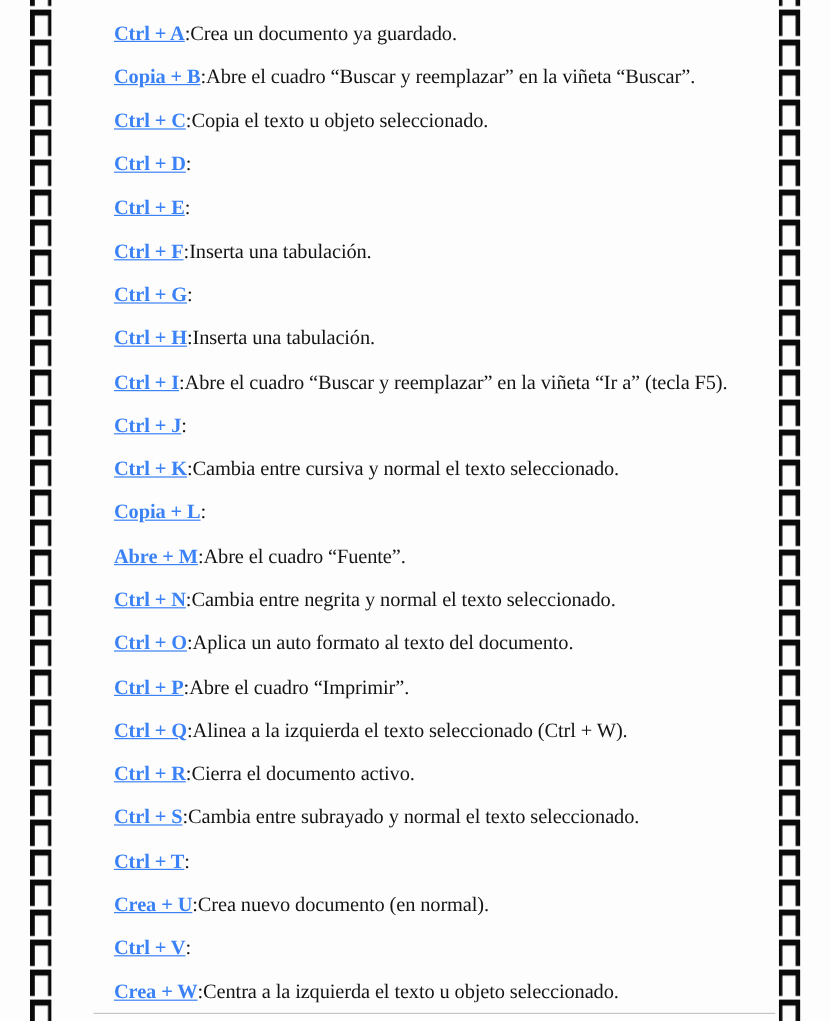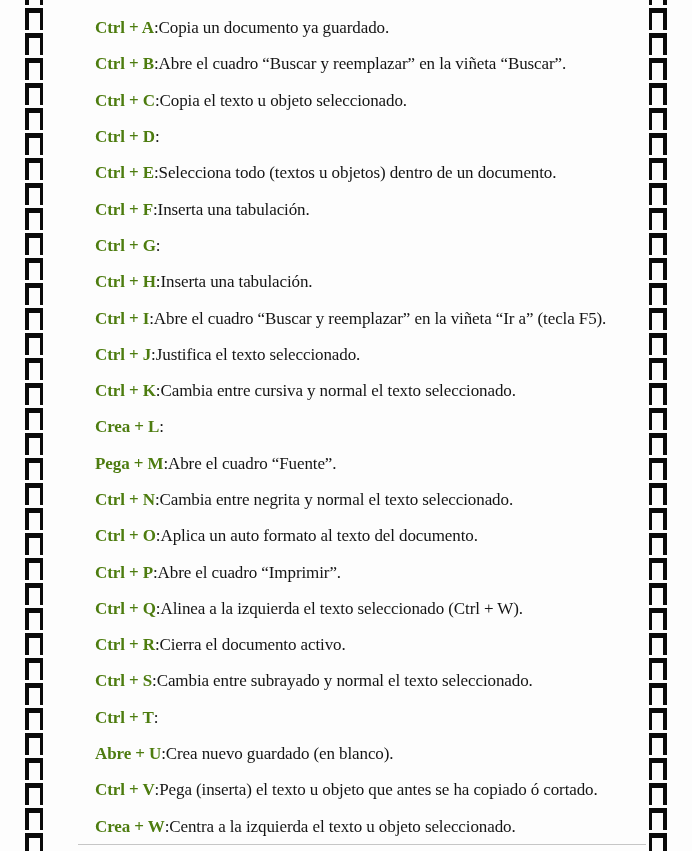--- a/index.html
+++ b/index.html
@@ -32,21 +32,22 @@
     height: 36.3px;
     display: flex;
     align-items: center;
     white-space: nowrap;
     font-size: 17px;
     color: #141414;
     letter-spacing: -0.1px;
   }
   .keys {
     font-weight: bold;
-    color: #4d7c0f;
+    color: #3b82f6;
+    text-decoration: underline;
   }
   .sep, .desc {
     font-weight: normal;
   }
   .bottom-rule {
     position: absolute;
     left: 78px;
     right: 46px;
     top: 844px;
     height: 1px;
@@ -70,44 +71,43 @@
   </svg>
 
   <svg class="film right" width="18" height="851" xmlns="http://www.w3.org/2000/svg">
     <rect width="18" height="851" fill="url(#filmPat)"></rect>
   </svg>
 
   <div class="shortcut-list">
   <div class="shortcut-line">
     <span class="keys">Ctrl + A</span>
         <span class="sep">: </span>
-        <span class="desc">Copia un documento ya guardado.</span>
-  </div>
-
-  <div class="shortcut-line">
-    <span class="keys">Ctrl + B</span>
+        <span class="desc">Crea un documento ya guardado.</span>
+  </div>
+
+  <div class="shortcut-line">
+    <span class="keys">Copia + B</span>
         <span class="sep">: </span>
         <span class="desc">Abre el cuadro “Buscar y reemplazar” en la viñeta “Buscar”.</span>
   </div>
 
   <div class="shortcut-line">
     <span class="keys">Ctrl + C</span>
         <span class="sep">: </span>
         <span class="desc">Copia el texto u objeto seleccionado.</span>
   </div>
 
   <div class="shortcut-line">
     <span class="keys">Ctrl + D</span>
         <span class="sep">: </span>
   </div>
 
   <div class="shortcut-line">
     <span class="keys">Ctrl + E</span>
         <span class="sep">: </span>
-        <span class="desc">Selecciona todo (textos u objetos) dentro de un documento.</span>
   </div>
 
   <div class="shortcut-line">
     <span class="keys">Ctrl + F</span>
         <span class="sep">: </span>
         <span class="desc">Inserta una tabulación.</span>
   </div>
 
   <div class="shortcut-line">
     <span class="keys">Ctrl + G</span>
@@ -122,36 +122,35 @@
 
   <div class="shortcut-line">
     <span class="keys">Ctrl + I</span>
         <span class="sep">: </span>
         <span class="desc">Abre el cuadro “Buscar y reemplazar” en la viñeta “Ir a” (tecla F5).</span>
   </div>
 
   <div class="shortcut-line">
     <span class="keys">Ctrl + J</span>
         <span class="sep">: </span>
-        <span class="desc">Justifica el texto seleccionado.</span>
   </div>
 
   <div class="shortcut-line">
     <span class="keys">Ctrl + K</span>
         <span class="sep">: </span>
         <span class="desc">Cambia entre cursiva y normal el texto seleccionado.</span>
   </div>
 
   <div class="shortcut-line">
-    <span class="keys">Crea + L</span>
-        <span class="sep">: </span>
-  </div>
-
-  <div class="shortcut-line">
-    <span class="keys">Pega + M</span>
+    <span class="keys">Copia + L</span>
+        <span class="sep">: </span>
+  </div>
+
+  <div class="shortcut-line">
+    <span class="keys">Abre + M</span>
         <span class="sep">: </span>
         <span class="desc">Abre el cuadro “Fuente”.</span>
   </div>
 
   <div class="shortcut-line">
     <span class="keys">Ctrl + N</span>
         <span class="sep">: </span>
         <span class="desc">Cambia entre negrita y normal el texto seleccionado.</span>
   </div>
 
@@ -184,29 +183,28 @@
         <span class="sep">: </span>
         <span class="desc">Cambia entre subrayado y normal el texto seleccionado.</span>
   </div>
 
   <div class="shortcut-line">
     <span class="keys">Ctrl + T</span>
         <span class="sep">: </span>
   </div>
 
   <div class="shortcut-line">
-    <span class="keys">Abre + U</span>
-        <span class="sep">: </span>
-        <span class="desc">Crea nuevo guardado (en blanco).</span>
+    <span class="keys">Crea + U</span>
+        <span class="sep">: </span>
+        <span class="desc">Crea nuevo documento (en normal).</span>
   </div>
 
   <div class="shortcut-line">
     <span class="keys">Ctrl + V</span>
         <span class="sep">: </span>
-        <span class="desc">Pega (inserta) el texto u objeto que antes se ha copiado ó cortado.</span>
   </div>
 
   <div class="shortcut-line">
     <span class="keys">Crea + W</span>
         <span class="sep">: </span>
         <span class="desc">Centra a la izquierda el texto u objeto seleccionado.</span>
   </div>
 </div>
 
   <div class="bottom-rule"></div>

